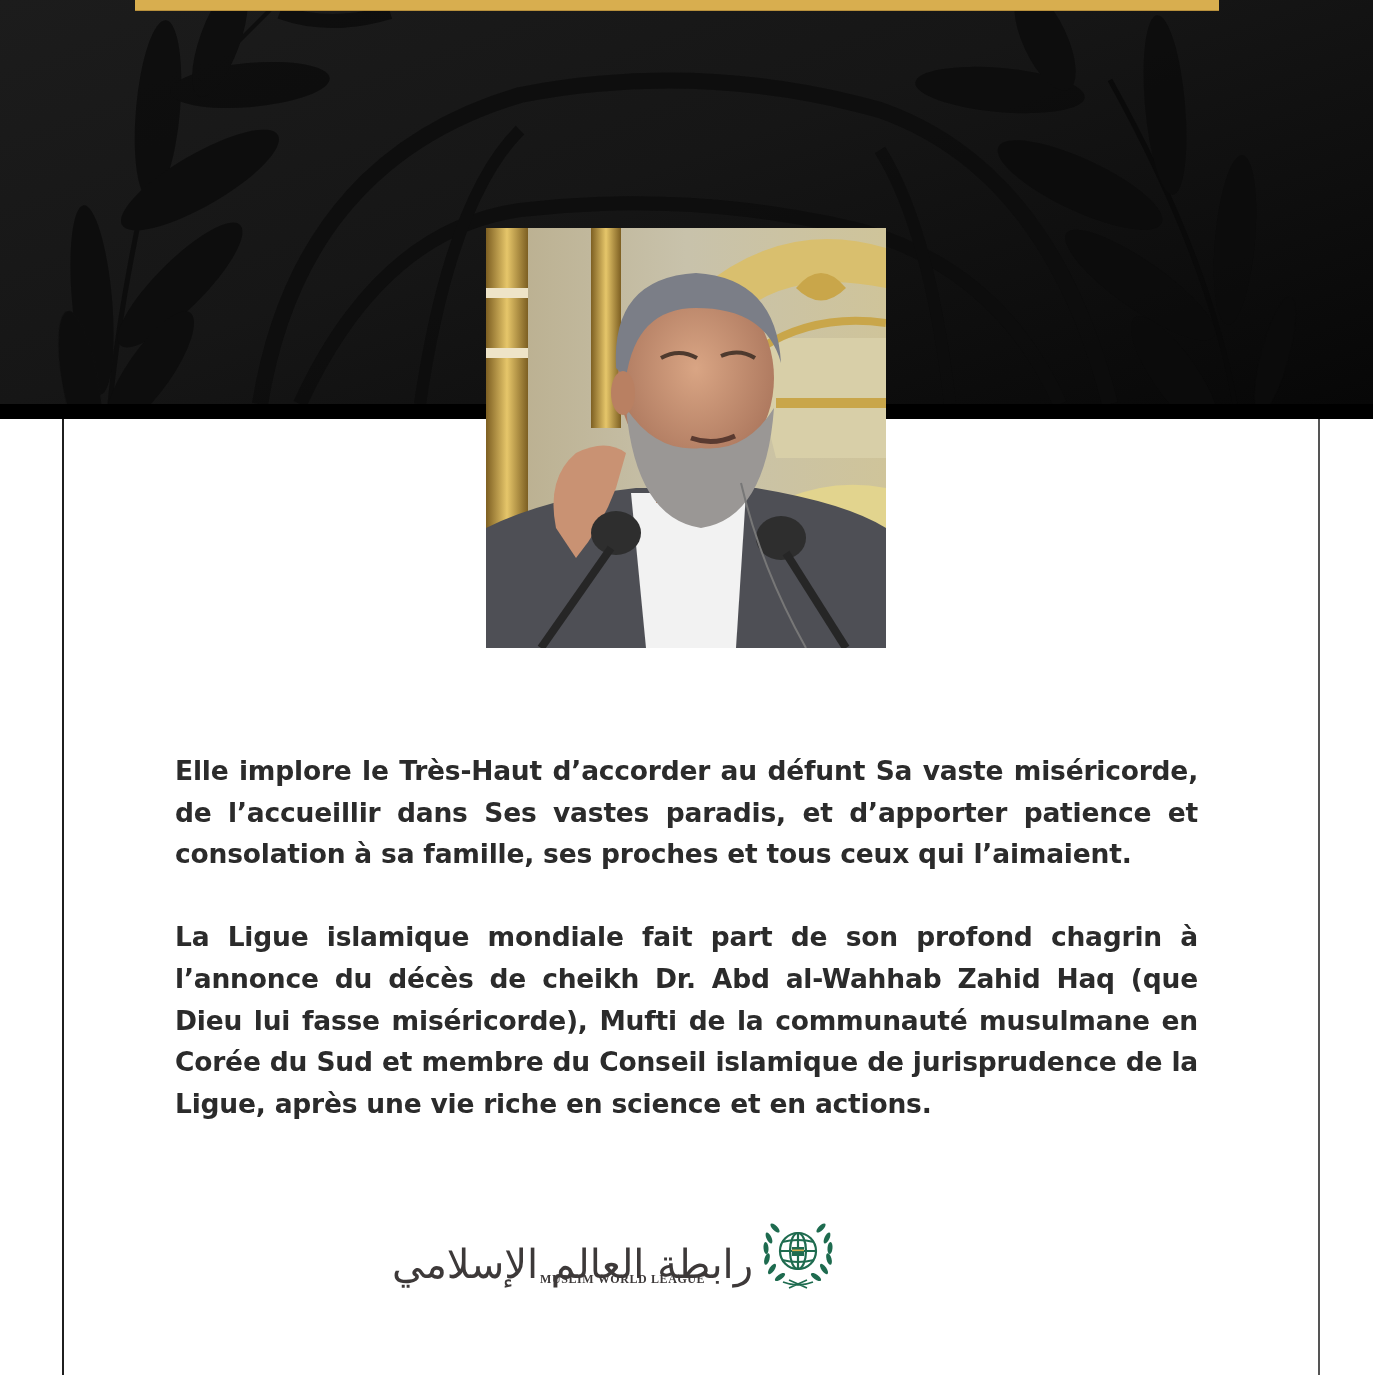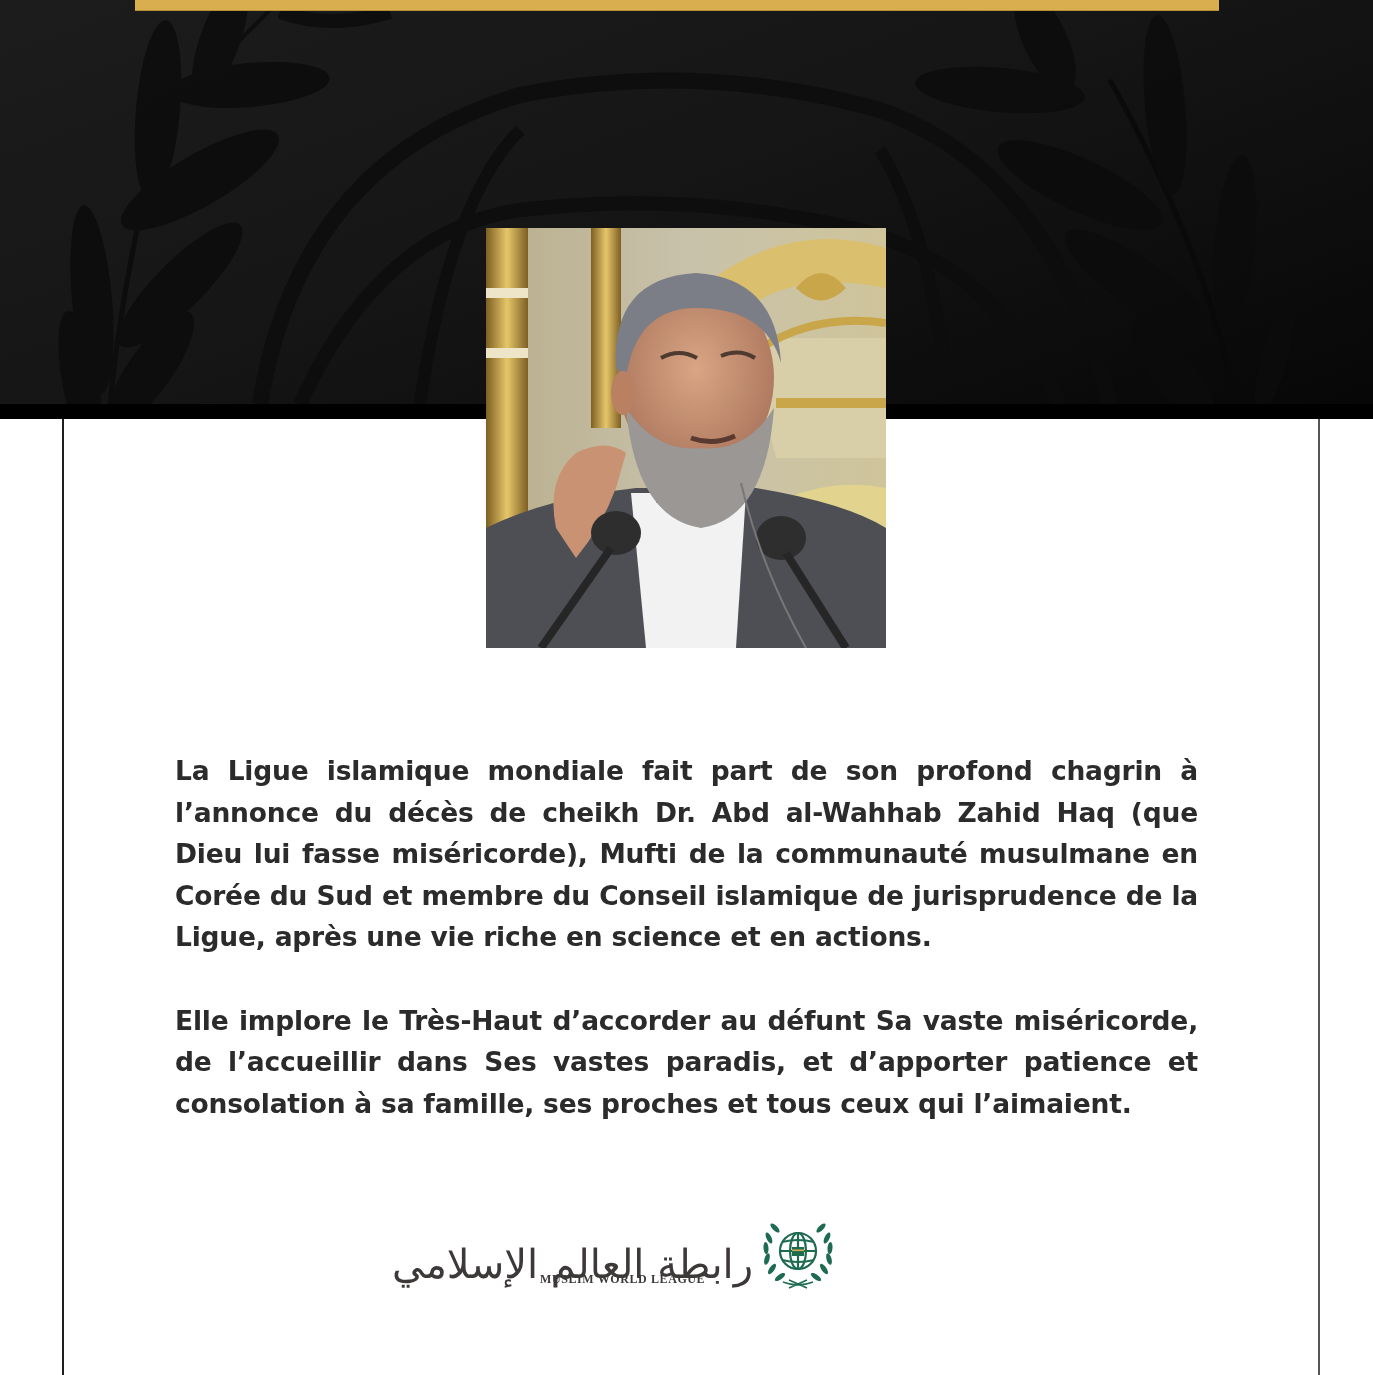--- a/index.html
+++ b/index.html
@@ -146,22 +146,22 @@
 
     <ellipse cx="130" cy="305" rx="25" ry="22" fill="#2e2e2e"></ellipse>
     <path d="M125 320 L55 420" stroke="#262626" stroke-width="8"></path>
     <ellipse cx="295" cy="310" rx="25" ry="22" fill="#2e2e2e"></ellipse>
     <path d="M300 325 L360 420" stroke="#262626" stroke-width="8"></path>
     <path d="M255 255 Q275 340 320 420" stroke="#777" stroke-width="2" fill="none"></path>
   </svg>
 </div>
 
 <div class="body-text">
+  <p>Elle implore le Très-Haut d’accorder au défunt Sa vaste miséricorde, de l’accueillir dans Ses vastes paradis, et d’apporter patience et consolation à sa famille, ses proches et tous ceux qui l’aimaient.</p>
   <p>La Ligue islamique mondiale fait part de son profond chagrin à l’annonce du décès de cheikh Dr. Abd al-Wahhab Zahid Haq (que Dieu lui fasse miséricorde), Mufti de la communauté musulmane en Corée du Sud et membre du Conseil islamique de jurisprudence de la Ligue, après une vie riche en science et en actions.</p>
-  <p>Elle implore le Très-Haut d’accorder au défunt Sa vaste miséricorde, de l’accueillir dans Ses vastes paradis, et d’apporter patience et consolation à sa famille, ses proches et tous ceux qui l’aimaient.</p>
 </div>
 
 <div class="logo">
   <div class="arabic">رابطة العالم الإسلامي</div>
   <div class="latin">MUSLIM WORLD LEAGUE</div>
   <svg class="emblem" width="78" height="78" viewBox="0 0 78 78">
     <g fill="none" stroke="#1e6b4f" stroke-width="2.2">
       <circle cx="39" cy="37" r="18"></circle>
       <ellipse cx="39" cy="37" rx="8" ry="18"></ellipse>
       <line x1="39" y1="19" x2="39" y2="55"></line>

